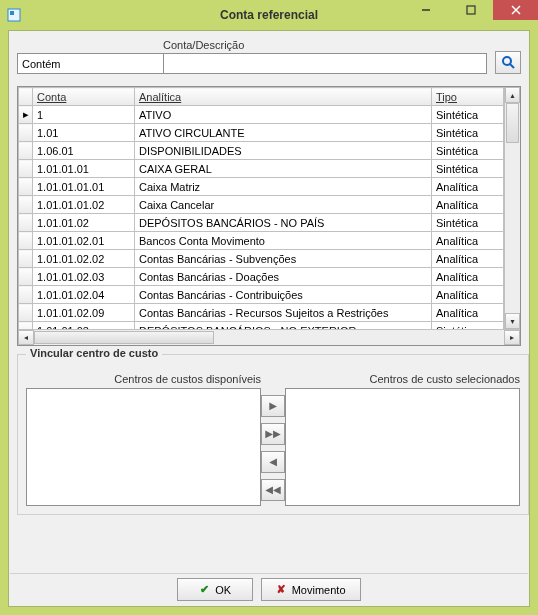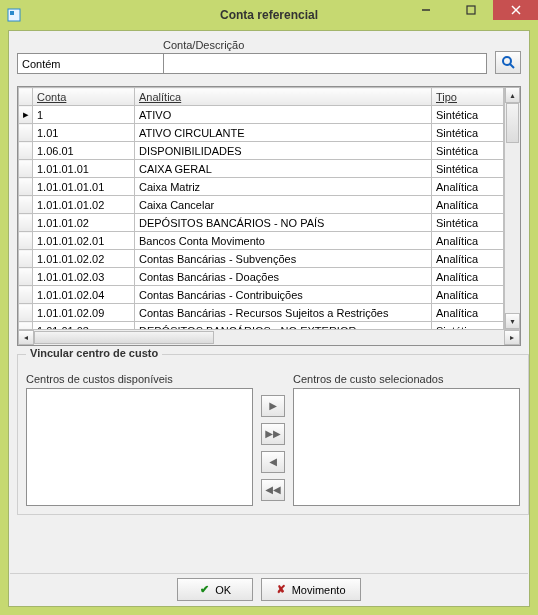--- a/index.html
+++ b/index.html
@@ -198,22 +198,22 @@
   .groupbox-title {
     position: absolute;
     top: -8px; left: 8px;
     background: #f0f0f0;
     padding: 0 4px;
     font-weight: bold;
     color: #333;
   }
   .cc-row {
     display: flex;
-    gap: 8px;
     margin-top: 4px;
+    text-align: right;
   }
   .cc-col {
     display: flex; flex-direction: column;
     flex: 1;
   }
   .cc-label { font-size: 11px; margin-bottom: 3px; color:#333;}
   .listbox {
     border: 1px solid #8f8f8f;
     background: #fff;
     height: 118px;

